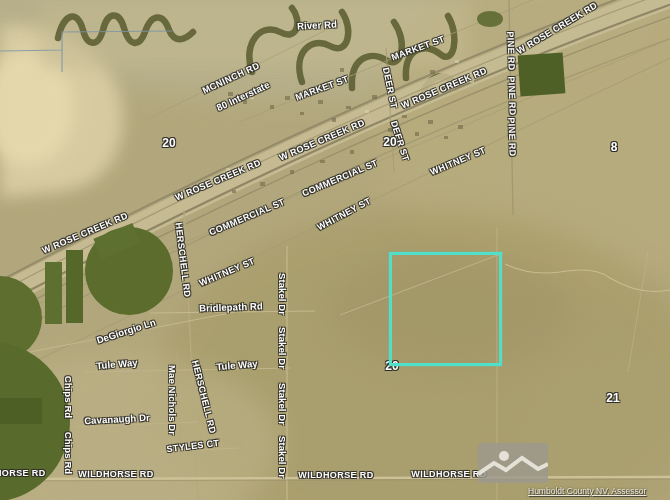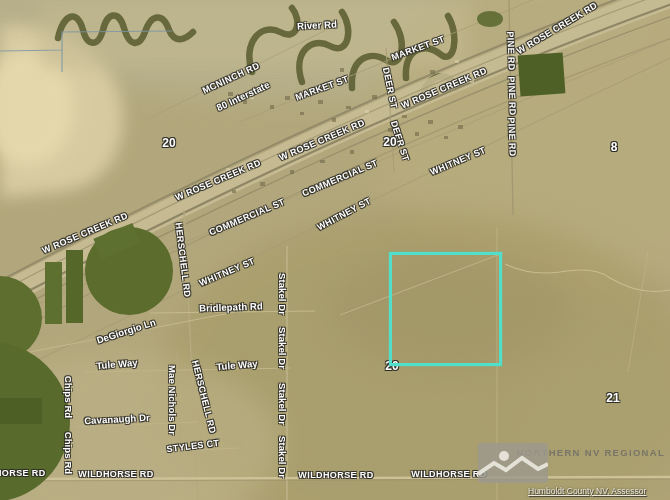--- a/index.html
+++ b/index.html
@@ -206,20 +206,19 @@
       <span class="road-label" style="left: 449px; top: 474px; transform: translate(-50%, -50%) rotate(0deg);">WILDHORSE RD</span>
       <span class="section-number" style="left: 169px; top: 143px;">20</span>
       <span class="section-number" style="left: 390px; top: 142px;">20</span>
       <span class="section-number" style="left: 614px; top: 147px;">8</span>
       <span class="section-number" style="left: 392px; top: 366px;">20</span>
       <span class="section-number" style="left: 613px; top: 372px; margin-top: 26px;">21</span>
     </div>
 
   <div class="parcel" style="left: 389px; top: 252px; width: 113px; height: 114px; border: 3px solid rgb(82, 223, 202); box-shadow: rgb(82, 223, 202) 0px 0px 1px;"></div>
 
-  <div class="wm-small">NORTHERN NV REGIONAL</div>
   <svg class="wm-icon" width="70" height="40" viewBox="0 0 70 40">
     <rect x="0" y="0" width="70" height="40" rx="3" fill="rgba(156,152,142,.82)"></rect>
     <circle cx="26" cy="13" r="5" fill="#ece9e0" opacity=".9"></circle>
     <path d="M0,31 L16,20 L28,27 L44,15 L60,26 L70,21" stroke="#e8e5db" stroke-width="4" fill="none" opacity=".95"></path>
   </svg>
   <div class="attribution">Humboldt County NV, Assessor</div>
 </div>
 
 </body></html>

